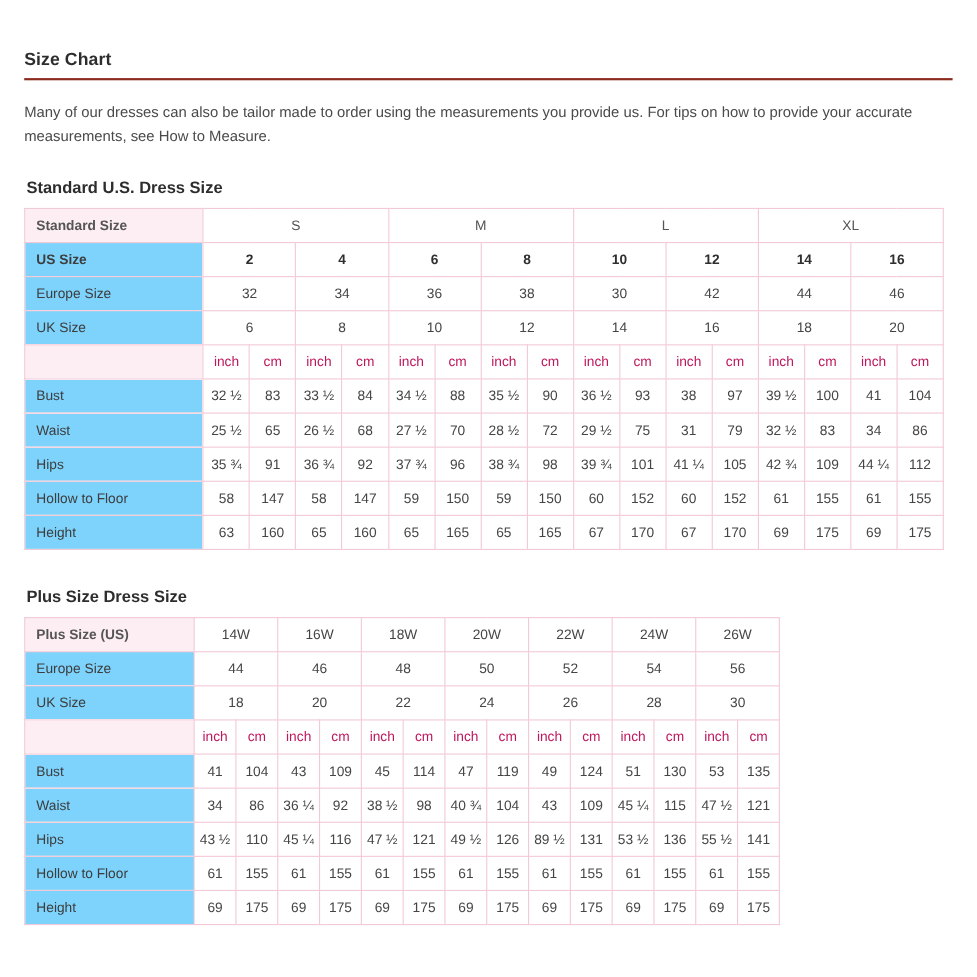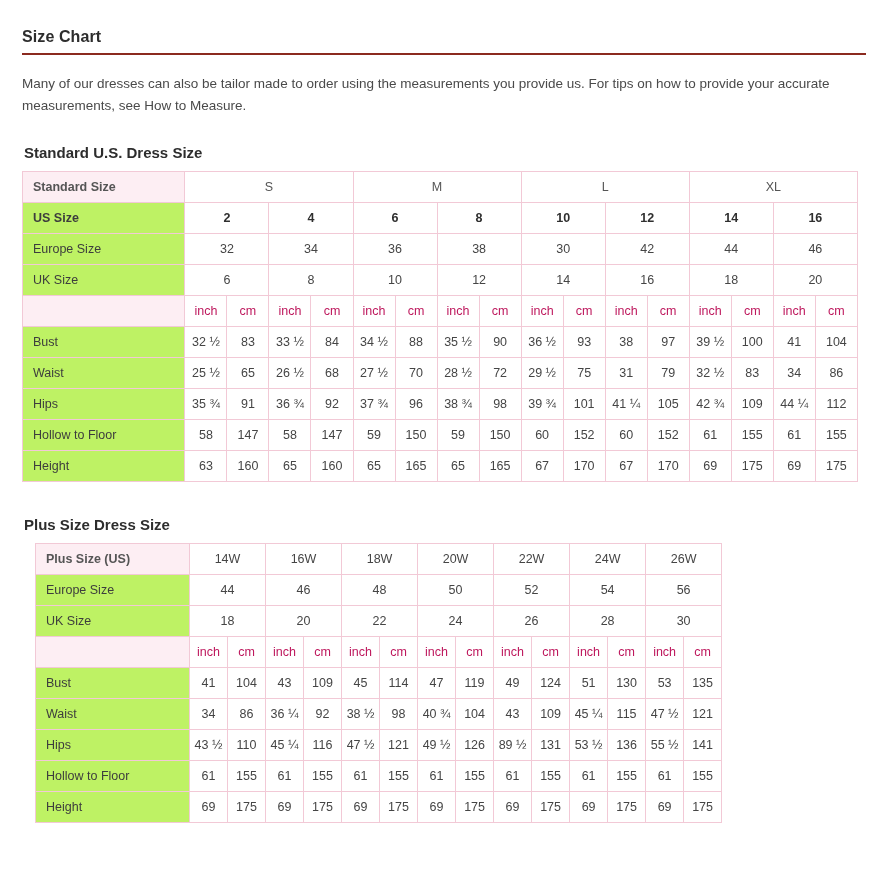--- a/index.html
+++ b/index.html
@@ -11,21 +11,21 @@
     width: 888px;
     height: 888px;
     font-family: "Liberation Sans", sans-serif;
     color: #3a3a3a;
     -webkit-font-smoothing: antialiased;
   }
   .page {
     width: 888px;
     height: 888px;
     box-sizing: border-box;
-    padding: 28px 22px 10px 22px;
+    padding: 46px 22px 10px 22px;
     position: relative;
   }
   .title-block {
     border-bottom: 2px solid #8b2a1f;
     padding-bottom: 7px;
     margin-bottom: 18px;
   }
   .title {
     font-size: 16px;
     font-weight: bold;
@@ -47,36 +47,35 @@
   }
   table {
     border-collapse: collapse;
     table-layout: fixed;
   }
   table.std {
     width: 836px;
   }
   table.plus {
     width: 686px;
-    margin-left: 13px;
   }
   table td, table th {
     border: 1px solid #f2c9d6;
     font-size: 12.5px;
     font-weight: normal;
     color: #454545;
     text-align: center;
     padding: 0;
     height: 30px;
     line-height: 30px;
     white-space: nowrap;
     overflow: hidden;
   }
   .rowlabel {
-    background: #bef264;
+    background: #7dd3fc;
     text-align: left;
     padding-left: 10px;
     color: #3d3d3d;
   }
   .rowlabel.bold {
     font-weight: bold;
   }
   .hdr-left {
     background: #fdeef3;
     text-align: left;

